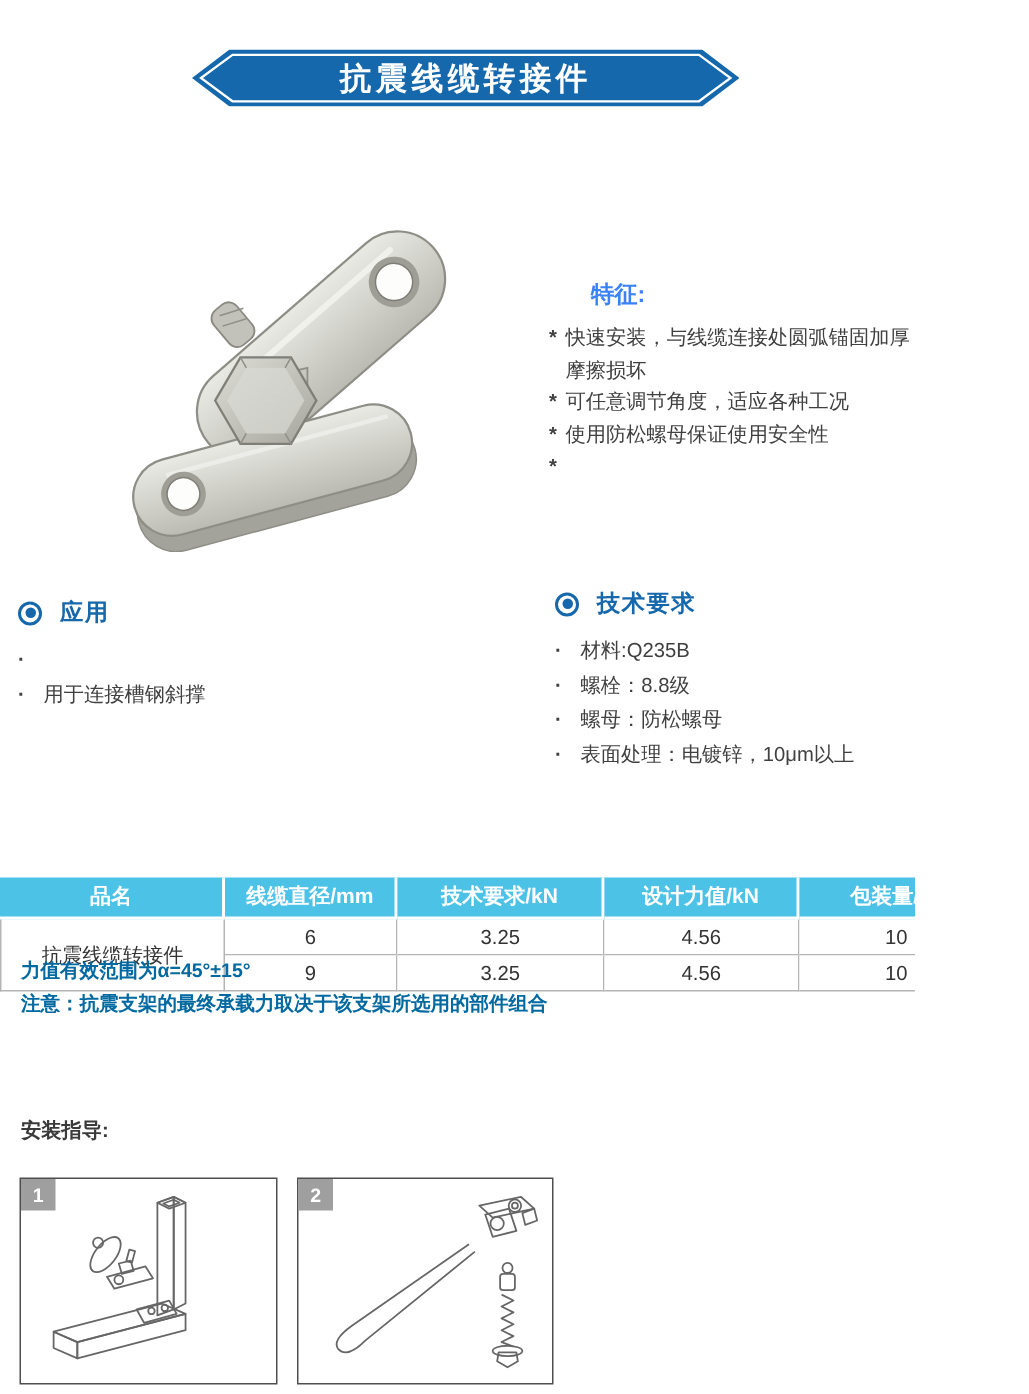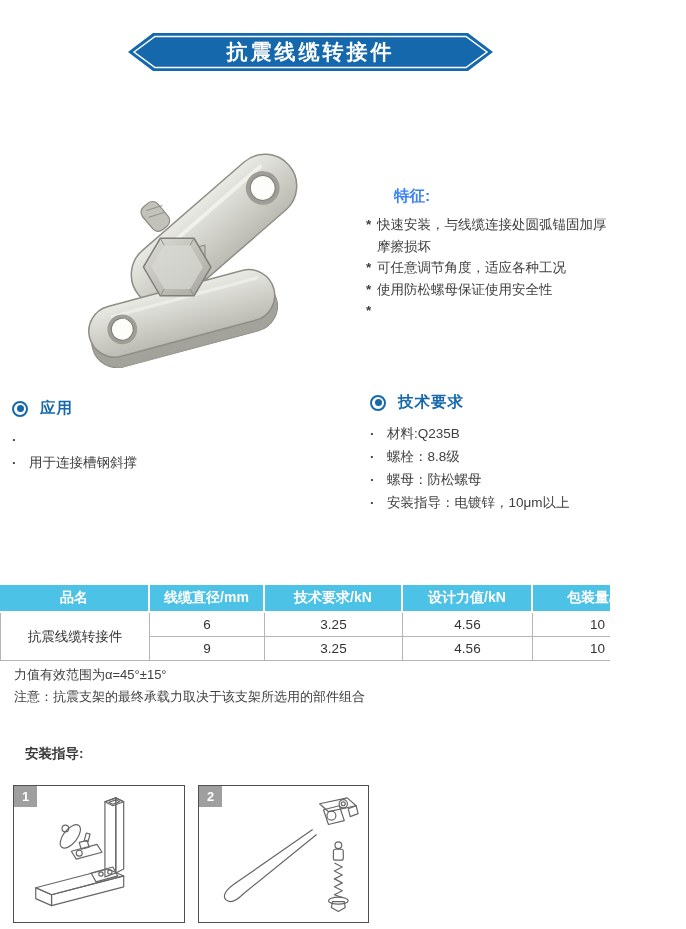--- a/index.html
+++ b/index.html
@@ -38,24 +38,24 @@
   .spec { position:absolute; left:0; top:585px; width:663px; border-collapse:separate; border-spacing:0; table-layout:fixed; }
   .spec th { background:#4dc2e7; color:#fff; font-size:14px; font-weight:bold; height:28px; text-align:center;
     border-right:2px solid #fff; border-bottom:2px solid #fff; }
   .spec th:last-child { border-right:none; }
   .spec td { background:#fff; font-size:13.5px; color:#333; text-align:center; height:24px;
     border-right:1px solid #b5b5b5; border-bottom:1px solid #b5b5b5; font-weight:500; }
   .spec td.first { border-left:1px solid #b5b5b5; }
   .spec tr:first-child td { border-top:1px solid #b5b5b5; }
 
   
-  .notes { position:absolute; left:14px; top:664px; font-size:13px; line-height:22px; font-weight:400; color:#404040; }
-
-  
-  .inst-head { position:absolute; left:14px; top:745px; font-size:13.5px; font-weight:bold; color:#3a3a3a;margin-left:11px; }
+  .notes { position:absolute; left:14px; top:636px; font-size:13px; line-height:22px; font-weight:700; color:#0369a1; }
+
+  
+  .inst-head { position:absolute; left:14px; top:745px; font-size:13.5px; font-weight:bold; color:#3a3a3a; }
   .step-box { position:absolute; top:785px; height:138px; border:1px solid #4f4f4f; background:#fff; }
   .step-box.b1 { left:13px; width:172px; }
   .step-box.b2 { left:198px; width:171px; }
   .badge { position:absolute; top:0; left:0; width:23px; height:21px; background:#9f9f9f; color:#fff;
     font-size:13px; font-weight:bold; display:flex; align-items:center; justify-content:center; }
   .step-box svg { position:absolute; inset:0; }
 </style>
 </head>
 <body>
 
@@ -160,21 +160,21 @@
       <div class="sec-item">
         <span class="blt">·</span>
         <span>螺栓：8.8级</span>
       </div>
       <div class="sec-item">
         <span class="blt">·</span>
         <span>螺母：防松螺母</span>
       </div>
       <div class="sec-item">
         <span class="blt">·</span>
-        <span>安装指导：电镀锌，10μm以上</span>
+        <span>表面处理：电镀锌，10μm以上</span>
       </div>
     </div>
   </div>
 
   <table class="spec">
     <colgroup>
       <col style="width:150px">
         <col style="width:115px">
         <col style="width:138px">
         <col style="width:130px">

